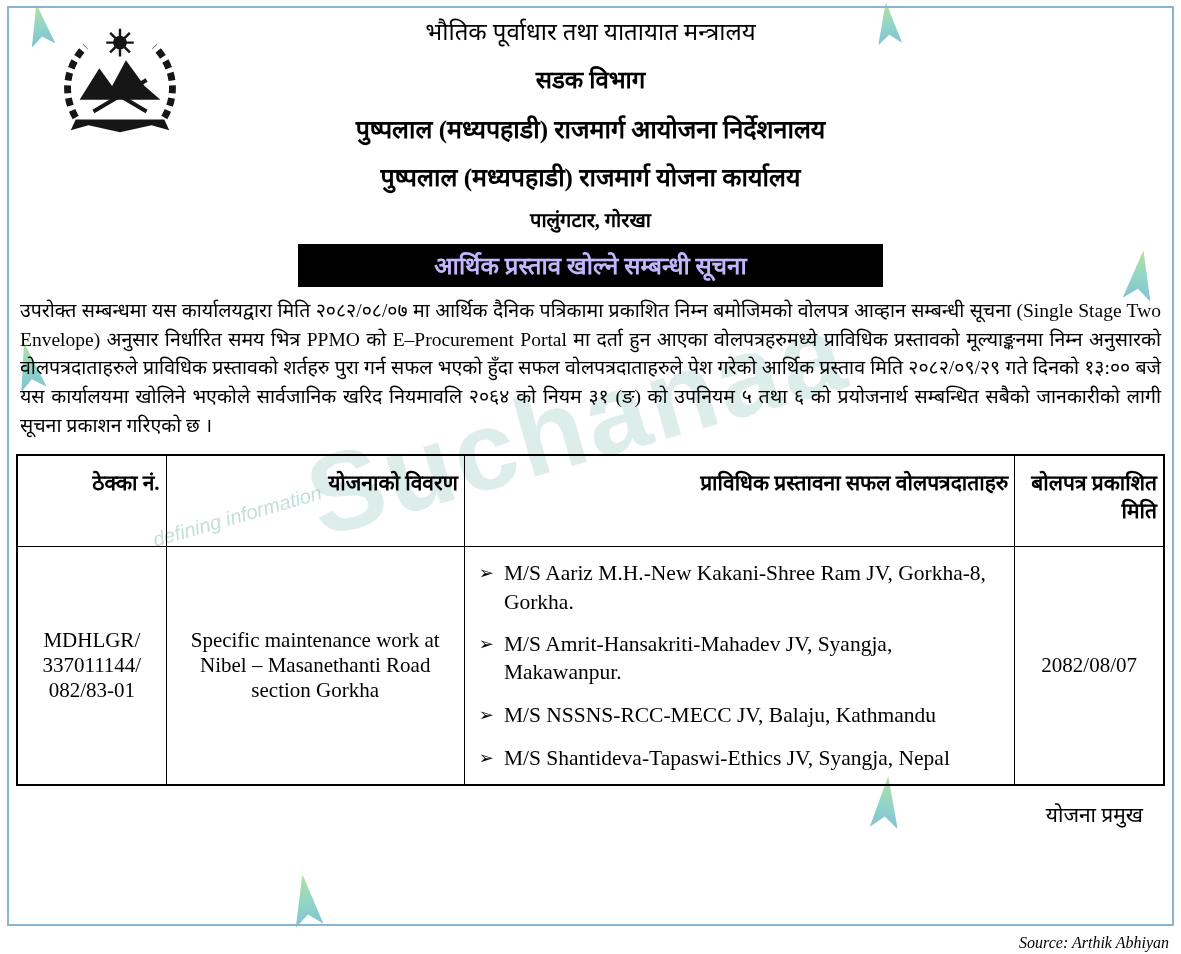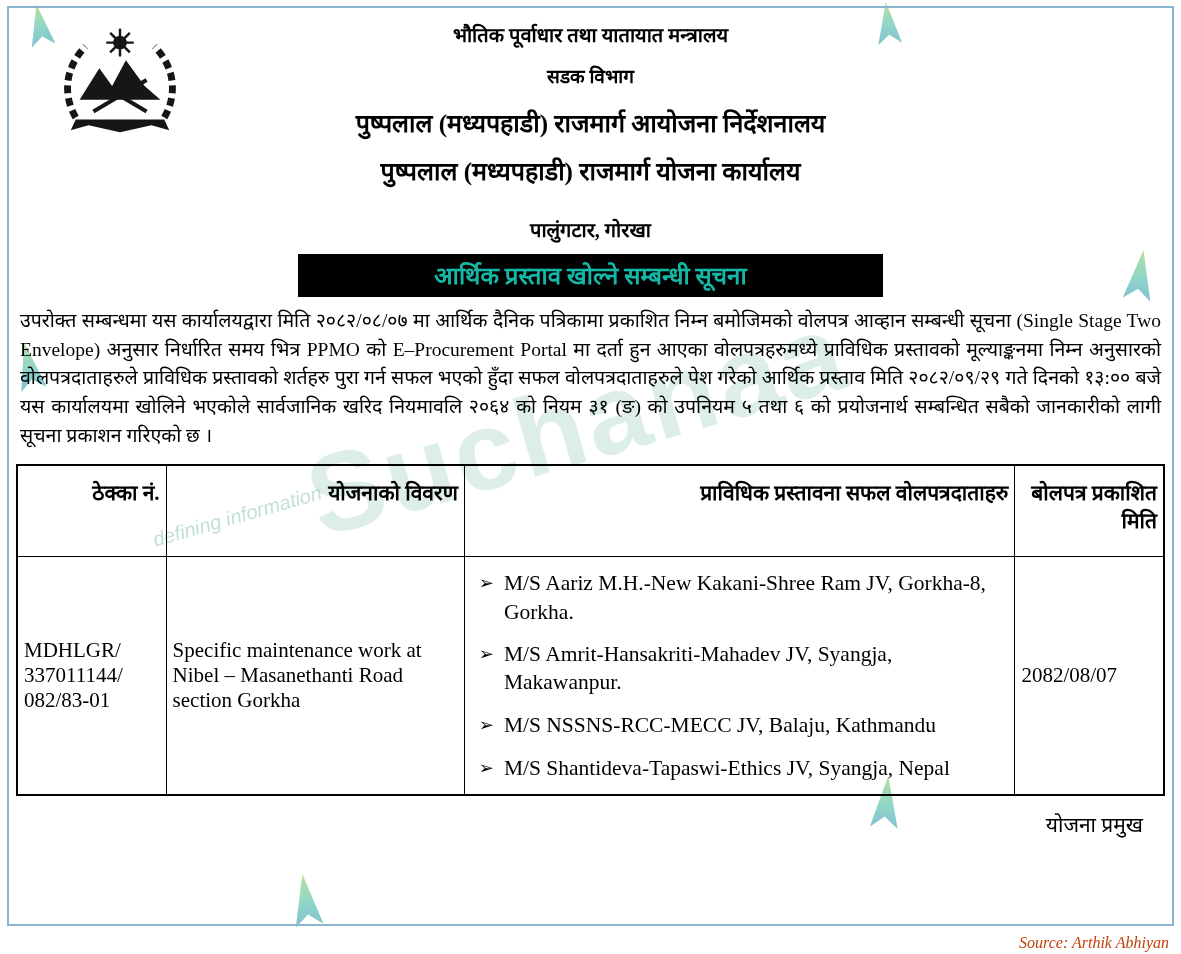--- a/index.html
+++ b/index.html
@@ -39,27 +39,27 @@
   .wm-arrow {
     position:absolute;
     background:linear-gradient(180deg,#7cc64f 0%,#35b39a 55%,#1f8fae 100%);
     clip-path:polygon(50% 0%, 100% 100%, 50% 78%, 0% 100%);
     opacity:.55;
   }
 
   
   .hdr { text-align:center; }
   .hdr .l1 { font-size:19px; font-weight:bold; margin-top:6px; }
-  .hdr .l2 { font-size:20px; font-weight:bold; margin-top:13px; }
-  .hdr .l3 { font-size:19px; font-weight:bold; margin-top:15px; }
+  .hdr .l2 { font-size:24px; font-weight:normal; margin-top:6px; }
+  .hdr .l3 { font-size:24px; font-weight:bold; margin-top:15px; }
   .hdr .l4 { font-size:25px; font-weight:bold; margin-top:16px; }
   .hdr .l5 { font-size:25px; font-weight:bold; margin-top:14px; }
-  .hdr .l6 { font-size:20px; font-weight:bold; margin-top:29px; }
+  .hdr .l6 { font-size:20px; font-weight:bold; margin-top:13px; }
   .banner {
-    margin:11px auto 0; width:585px; background:#000; color:#14b8a6;
+    margin:11px auto 0; width:585px; background:#000; color:#c4b5fd;
     font-size:24px; font-weight:bold; text-align:center; padding:4px 0 6px;
   }
   .pubdate { font-size:19px; font-weight:bold; margin-top:9px; }
 
   
   .emblem { position:absolute; left:56px; top:22px; width:128px; height:120px; }
 
   
   .para {
     margin:10px 4px 0; font-size:19.5px; line-height:1.47;
@@ -70,40 +70,40 @@
   table.tender {
     width:100%; margin-top:14px; border-collapse:collapse;
     border:2px solid #000;
   }
   table.tender th, table.tender td { border:1.5px solid #000; }
   table.tender th {
     font-size:21px; font-weight:bold; text-align:right;
     vertical-align:top; padding:12px 6px 22px;
   }
   th.c1 { width:13%; } th.c2 { width:26%; } th.c3 { width:48%; } th.c4 { width:13%; }
-  td.c1, td.c2, td.c4 { vertical-align:middle; font-size:21px; padding:6px; }
+  td.c1, td.c2, td.c4 { text-align:center; vertical-align:middle; font-size:21px; padding:6px; }
   td.c3 { vertical-align:top; padding:12px 10px 8px 14px; }
   ul.bidders { list-style:none; }
   ul.bidders li {
     display:flex; align-items:flex-start; gap:10px;
     font-size:21.5px; line-height:1.32; margin-bottom:14px;
   }
   ul.bidders li:last-child { margin-bottom:4px; }
   ul.bidders .marker { flex:0 0 auto; font-size:18px; line-height:1.6; }
 
   
   .signature {
     text-align:right; font-size:21px; font-weight:normal;
     padding:14px 22px 0 0;
   }
 
   
   .source {
     position:absolute; right:12px; bottom:2px; z-index:2;
-    font-style:italic; font-size:16px; color:#c2410c;
+    font-style:italic; font-size:16px; color:#000000;
   }
 </style>
 </head>
 <body>
 
 <div class="page">
 
   <div class="wm-layer">
     <div class="wm-text">Suchanaa</div>
     <div class="wm-tagline">defining information</div>

